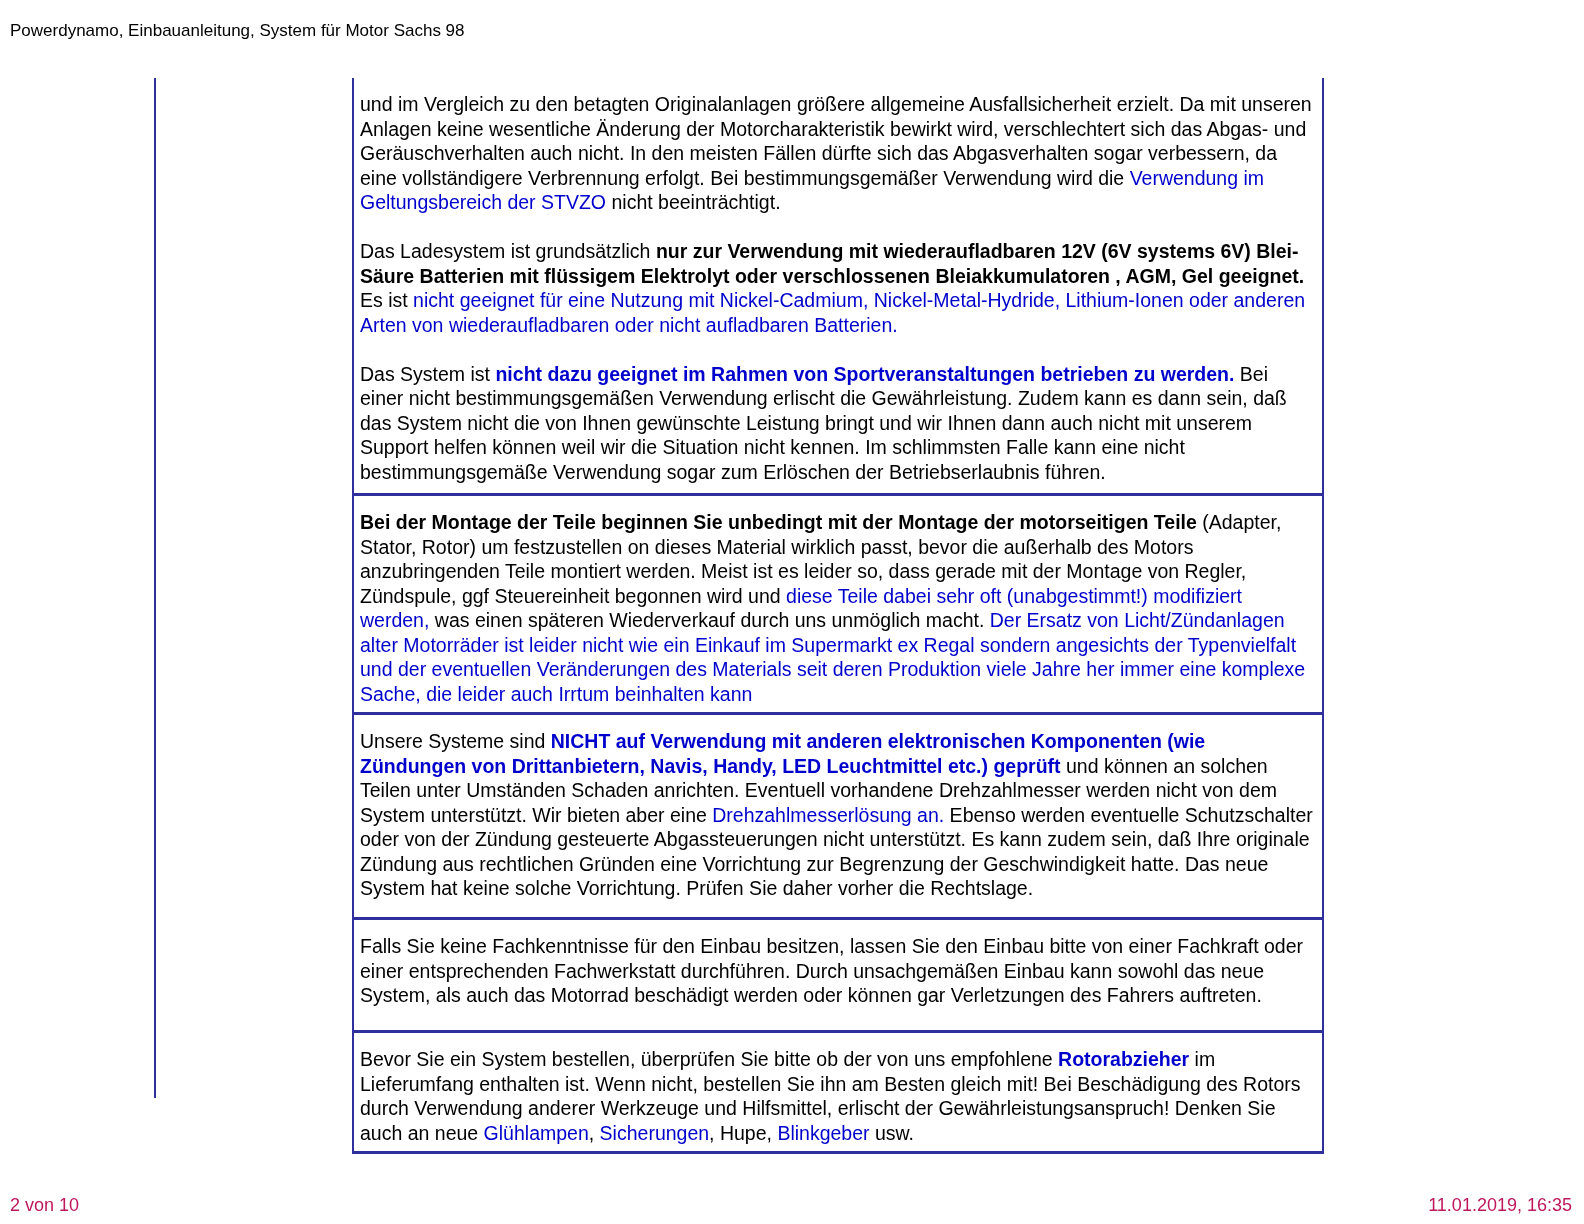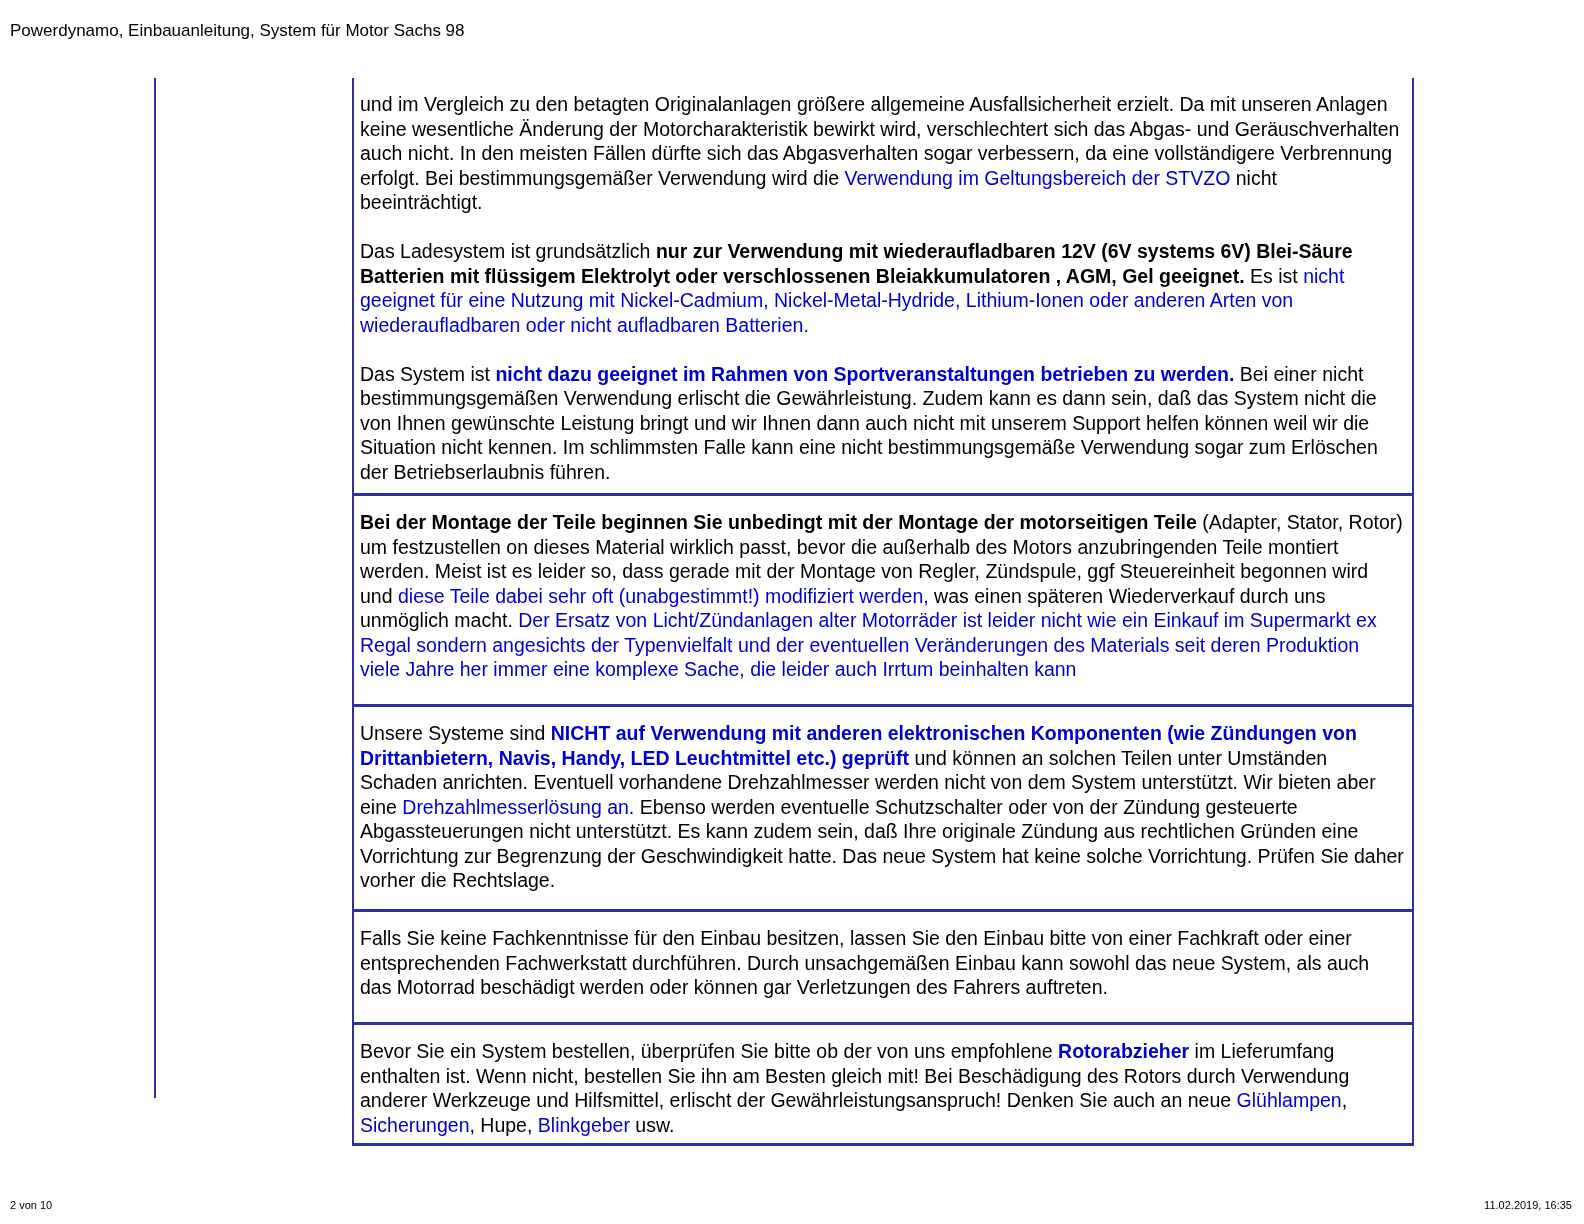--- a/index.html
+++ b/index.html
@@ -18,21 +18,21 @@
   .header{
     position:absolute;top:4px;left:10px;right:12px;
     display:flex;justify-content:space-between;
     font-size:17px;line-height:22px;color:#000;
   }
   .side-rule{
     position:absolute;left:154px;top:70px;width:2px;height:1020px;
     background:var(--border);
   }
   .doc-table{
-    position:absolute;left:352px;top:70px;width:1062px;
+    position:absolute;left:352px;top:70px;width:972px;
     border-left:2px solid var(--border);
     border-right:2px solid var(--border);
     font-size:19.5px;line-height:24.5px;
   }
   .cell{
     border-bottom:3px solid var(--border);
     padding:6px 8px 6px 6px;
   }
   .cell p{margin:0;}
   .cell p + p{margin-top:24.5px;}
@@ -40,21 +40,21 @@
   .r2{min-height:203px;}
   .r3{min-height:197px;}
   .r4{min-height:105px;}
   .r5{min-height:105px;}
   .sb{font-weight:bold;}
   .su{}
   .sl{color:var(--link);}
   .footer{
     position:absolute;bottom:8px;left:10px;right:12px;
     display:flex;justify-content:space-between;
-    font-size:11px;line-height:22px;color:#000000;
+    font-size:18px;line-height:22px;color:#be185d;
   }
 </style>
 </head>
 <body>
 
 <div class="header">
   <span>Powerdynamo, Einbauanleitung, System für Motor Sachs 98</span>
 </div>
 
 <div class="side-rule"></div>
@@ -74,14 +74,14 @@
   <div class="cell r4">
     <p><span>Falls Sie keine Fachkenntnisse für den Einbau besitzen, lassen Sie den Einbau bitte von einer Fachkraft oder einer entsprechenden Fachwerkstatt durchführen. Durch unsachgemäßen Einbau kann sowohl das neue System, als auch das Motorrad beschädigt werden oder können gar Verletzungen des Fahrers auftreten.</span></p>
   </div>
   <div class="cell r5">
     <p><span>Bevor Sie ein System bestellen, überprüfen Sie bitte ob der von uns empfohlene </span><span class="sb su sl">Rotorabzieher</span><span> im Lieferumfang enthalten ist. Wenn nicht, bestellen Sie ihn am Besten gleich mit! Bei Beschädigung des Rotors durch Verwendung anderer Werkzeuge und Hilfsmittel, erlischt der Gewährleistungsanspruch! Denken Sie auch an neue </span><span class="sl">Glühlampen</span><span>, </span><span class="sl">Sicherungen</span><span>, Hupe, </span><span class="sl">Blinkgeber</span><span> usw.</span></p>
   </div>
 </div>
 
 <div class="footer">
   <span>2 von 10</span>
-  <span>11.02.2019, 16:35</span>
+  <span>11.01.2019, 16:35</span>
 </div>
 
 </body></html>

